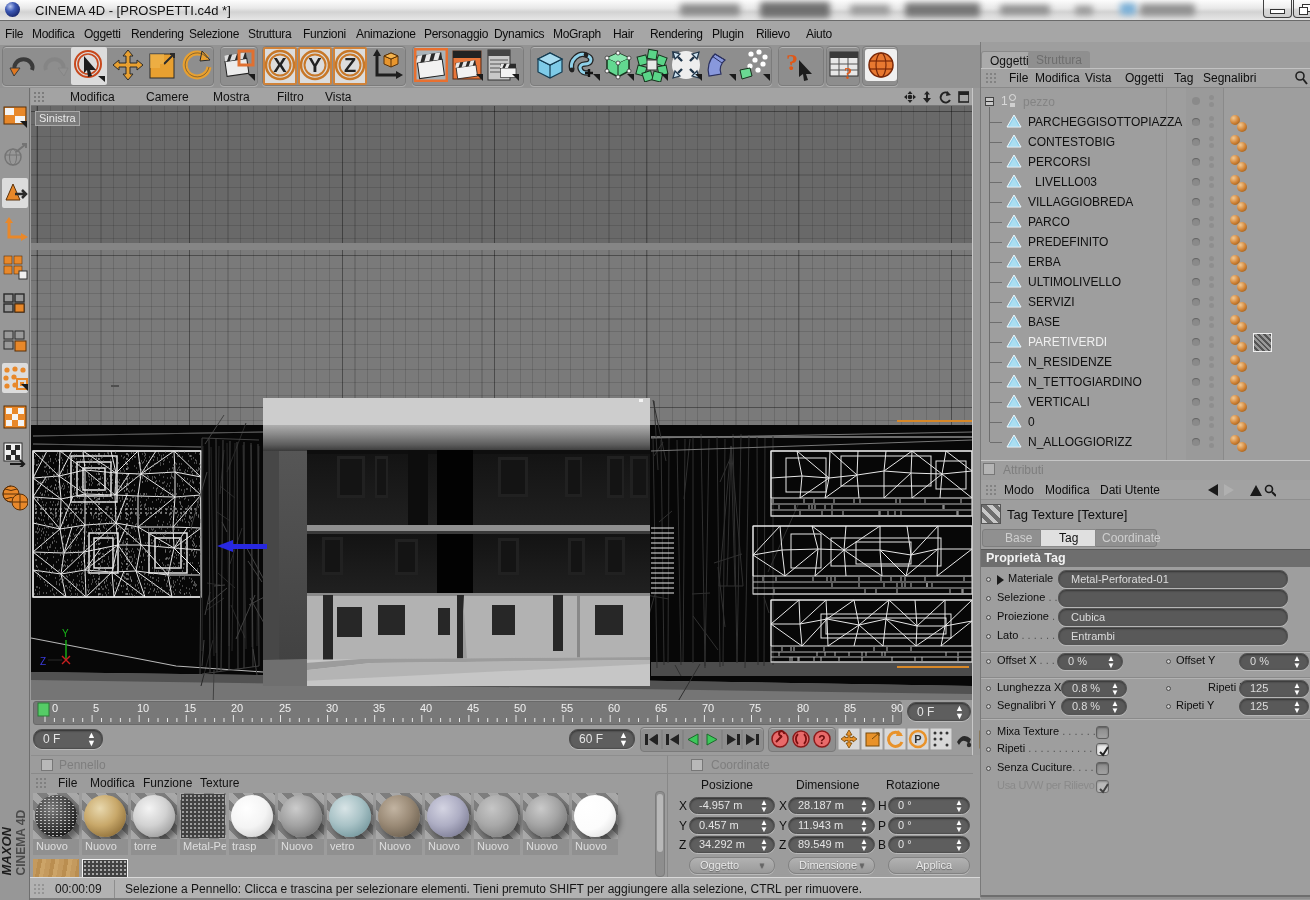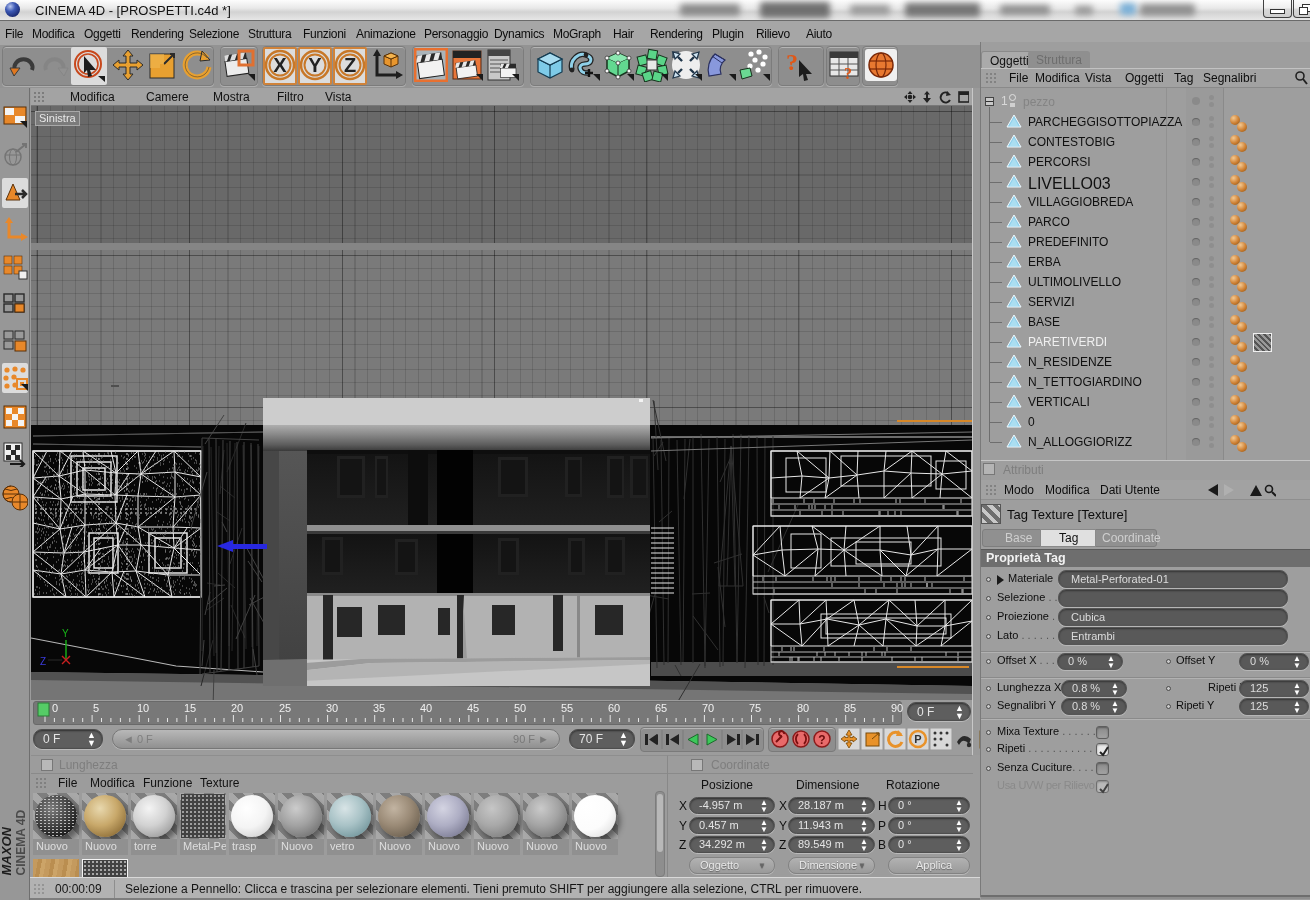--- a/index.html
+++ b/index.html
@@ -777,27 +777,22 @@
     <div class="spin" style="left:876px;top:2px;width:64px;height:19px;">
       <span class="v">0 F</span>
         <span class="ar">▲<br>▼</span>
     </div>
   </div>
   <div id="tctrl" class="abs">
     <div class="spin" style="left:2px;top:3px;width:70px;height:20px;">
       <span class="v">0 F</span>
         <span class="ar">▲<br>▼</span>
     </div>
-    <div class="abs" style="left:81px;top:3px;width:448px;height:20px;border-radius:10px;border:1px solid #777;
-      background:linear-gradient(#b8b8b8,#909090);box-shadow:0 1px 0 rgba(255,255,255,.3);">
-      <span style="position:absolute;left:10px;top:3px;font-size:11px;color:#7e7e7e;">◄ 0 F</span>
-      <span style="position:absolute;right:10px;top:3px;font-size:11px;color:#787878;">90 F ►</span>
-    </div>
     <div class="spin" style="left:538px;top:3px;width:66px;height:20px;">
-      <span class="v">70 F</span>
+      <span class="v">60 F</span>
         <span class="ar">▲<br>▼</span>
     </div>
 
     <div class="abs" style="left:609px;top:1px;width:124px;height:25px;background:#8e8e8e;border:1px solid #7a7a7a;border-radius:4px;box-shadow:inset 0 1px 0 rgba(255,255,255,.35);"></div>
     <svg class="abs" style="left:610px;top:2px;" width="122" height="23" viewBox="0 0 122 23">
       <g fill="#222">
         <path d="M4 6 L7 6 L7 17 L4 17 Z M16 6 L16 17 L8 11.5 Z M17 6 L17 17 L9 11.5 Z" transform="translate(0 0)"></path>
         <path d="M25 6 L28 6 L28 17 L25 17 Z M38 6 L38 17 L29 11.5 Z"></path>
         <path d="M57 6 L57 17 L47 11.5 Z" fill="#3cc85a" stroke="#1a6a2a"></path>
         <path d="M66 6 L66 17 L76 11.5 Z" fill="#3cc85a" stroke="#1a6a2a"></path>
@@ -855,21 +850,21 @@
       <circle cx="14" cy="17" r="2.2" fill="#2a2a2a"></circle>
       <rect x="25" y="3" width="14" height="17" fill="#e8cba0" stroke="#7a5a20"></rect>
       <line x1="27" y1="8" x2="37" y2="8" stroke="#8a6a30"></line>
         <line x1="27" y1="12" x2="37" y2="12" stroke="#8a6a30"></line>
       <rect x="36" y="9" width="11" height="10" fill="#e8922a" stroke="#7a4a08"></rect>
       <path d="M42 16 L49 16 L49 23 Z" fill="#1a1a1a"></path>
     </svg>
   </div>
   <div id="materials" class="abs">
     <div class="abs" style="left:10px;top:3px;width:12px;height:12px;background:#b8b8b8;border:1px solid #777;"></div>
-    <span class="abs" style="left:28px;top:2px;font-size:12px;color:#7e7e7e;">Lunghezza</span>
+    <span class="abs" style="left:28px;top:2px;font-size:12px;color:#7e7e7e;">Pennello</span>
     <div class="abs" style="left:0;top:17px;width:636px;height:18px;border-top:1px solid #8a8a8a;">
       <svg class="abs" style="left:4px;top:3px;" width="12" height="12" viewBox="0 0 12 12">
           <g fill="#777">
             <circle cx="2" cy="2" r="1"></circle>
             <circle cx="6" cy="2" r="1"></circle>
             <circle cx="10" cy="2" r="1"></circle>
             <circle cx="2" cy="6" r="1"></circle>
             <circle cx="6" cy="6" r="1"></circle>
             <circle cx="10" cy="6" r="1"></circle>
             <circle cx="2" cy="10" r="1"></circle>
@@ -1083,21 +1078,21 @@
       <div class="abs" style="left:211px;top:116px;width:8px;height:8px;border-radius:50%;background:#8a8a8a;box-shadow:inset 0 1px 1px rgba(0,0,0,.3);"></div>
       <div class="abs" style="left:228px;top:114px;width:5px;height:5px;border-radius:50%;background:#8e8e8e;"></div>
       <div class="abs" style="left:228px;top:121px;width:5px;height:5px;border-radius:50%;background:#8e8e8e;"></div>
       <div class="abs" style="left:249px;top:113px;width:10px;height:10px;border-radius:50%;background:radial-gradient(circle at 35% 30%, #f4c890, #cd7f32 55%, #8a5010);"></div>
       <div class="abs" style="left:256px;top:120px;width:10px;height:10px;border-radius:50%;background:radial-gradient(circle at 35% 30%, #f4c890, #cd7f32 55%, #8a5010);"></div>
       <div class="abs" style="left:9px;top:140px;width:12px;height:1px;background:#6e6e6e;"></div>
       <svg class="abs" style="left:25px;top:132px;" width="16" height="14" viewBox="0 0 16 14">
         <path d="M8 1 L15 13 L1 13 Z" fill="#8ed0ec" stroke="#f0f8fc" stroke-width="1"></path>
         <path d="M8 4 L12.5 12 L3.5 12 Z" fill="#b8e4f4" opacity=".7"></path>
       </svg>
-      <span class="abs" style="left:47px;top:133px;font-size:16px;color:#101010;">LIVELLO03</span>
+      <span class="abs" style="left:54px;top:133px;font-size:12px;color:#101010;">LIVELLO03</span>
       <div class="abs" style="left:211px;top:136px;width:8px;height:8px;border-radius:50%;background:#8a8a8a;box-shadow:inset 0 1px 1px rgba(0,0,0,.3);"></div>
       <div class="abs" style="left:228px;top:134px;width:5px;height:5px;border-radius:50%;background:#8e8e8e;"></div>
       <div class="abs" style="left:228px;top:141px;width:5px;height:5px;border-radius:50%;background:#8e8e8e;"></div>
       <div class="abs" style="left:249px;top:133px;width:10px;height:10px;border-radius:50%;background:radial-gradient(circle at 35% 30%, #f4c890, #cd7f32 55%, #8a5010);"></div>
       <div class="abs" style="left:256px;top:140px;width:10px;height:10px;border-radius:50%;background:radial-gradient(circle at 35% 30%, #f4c890, #cd7f32 55%, #8a5010);"></div>
       <div class="abs" style="left:9px;top:160px;width:12px;height:1px;background:#6e6e6e;"></div>
       <svg class="abs" style="left:25px;top:152px;" width="16" height="14" viewBox="0 0 16 14">
         <path d="M8 1 L15 13 L1 13 Z" fill="#8ed0ec" stroke="#f0f8fc" stroke-width="1"></path>
         <path d="M8 4 L12.5 12 L3.5 12 Z" fill="#b8e4f4" opacity=".7"></path>
       </svg>

